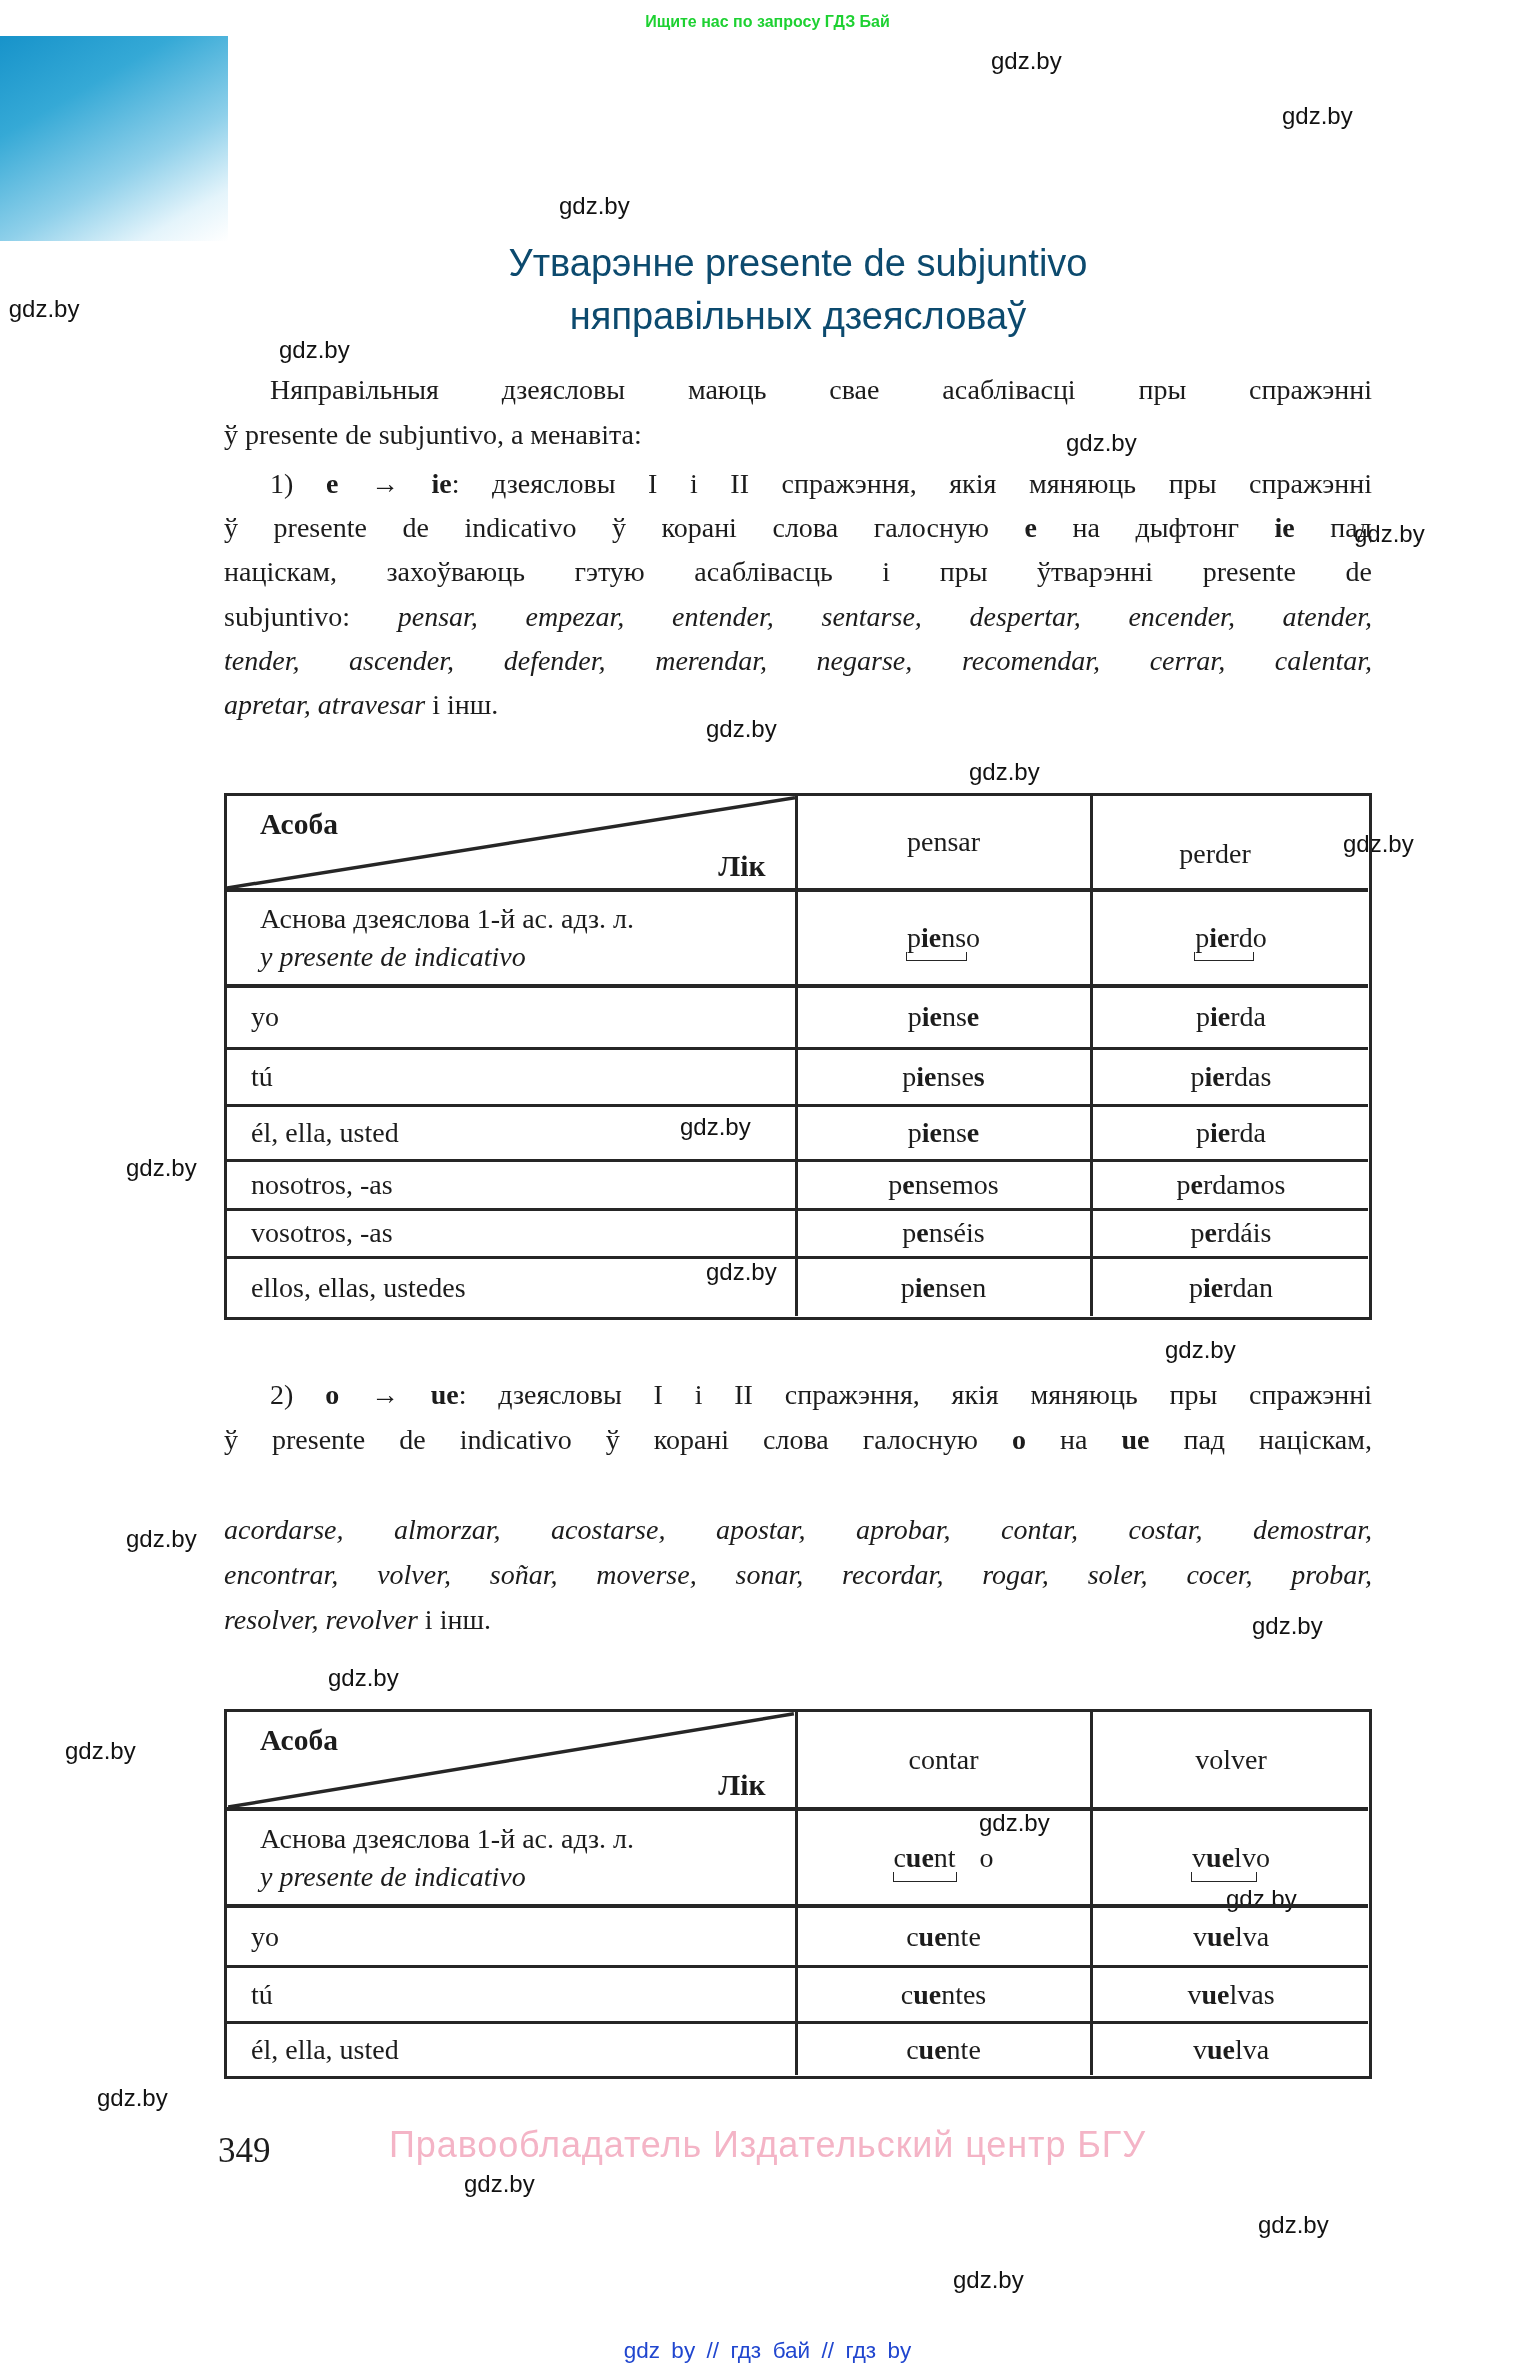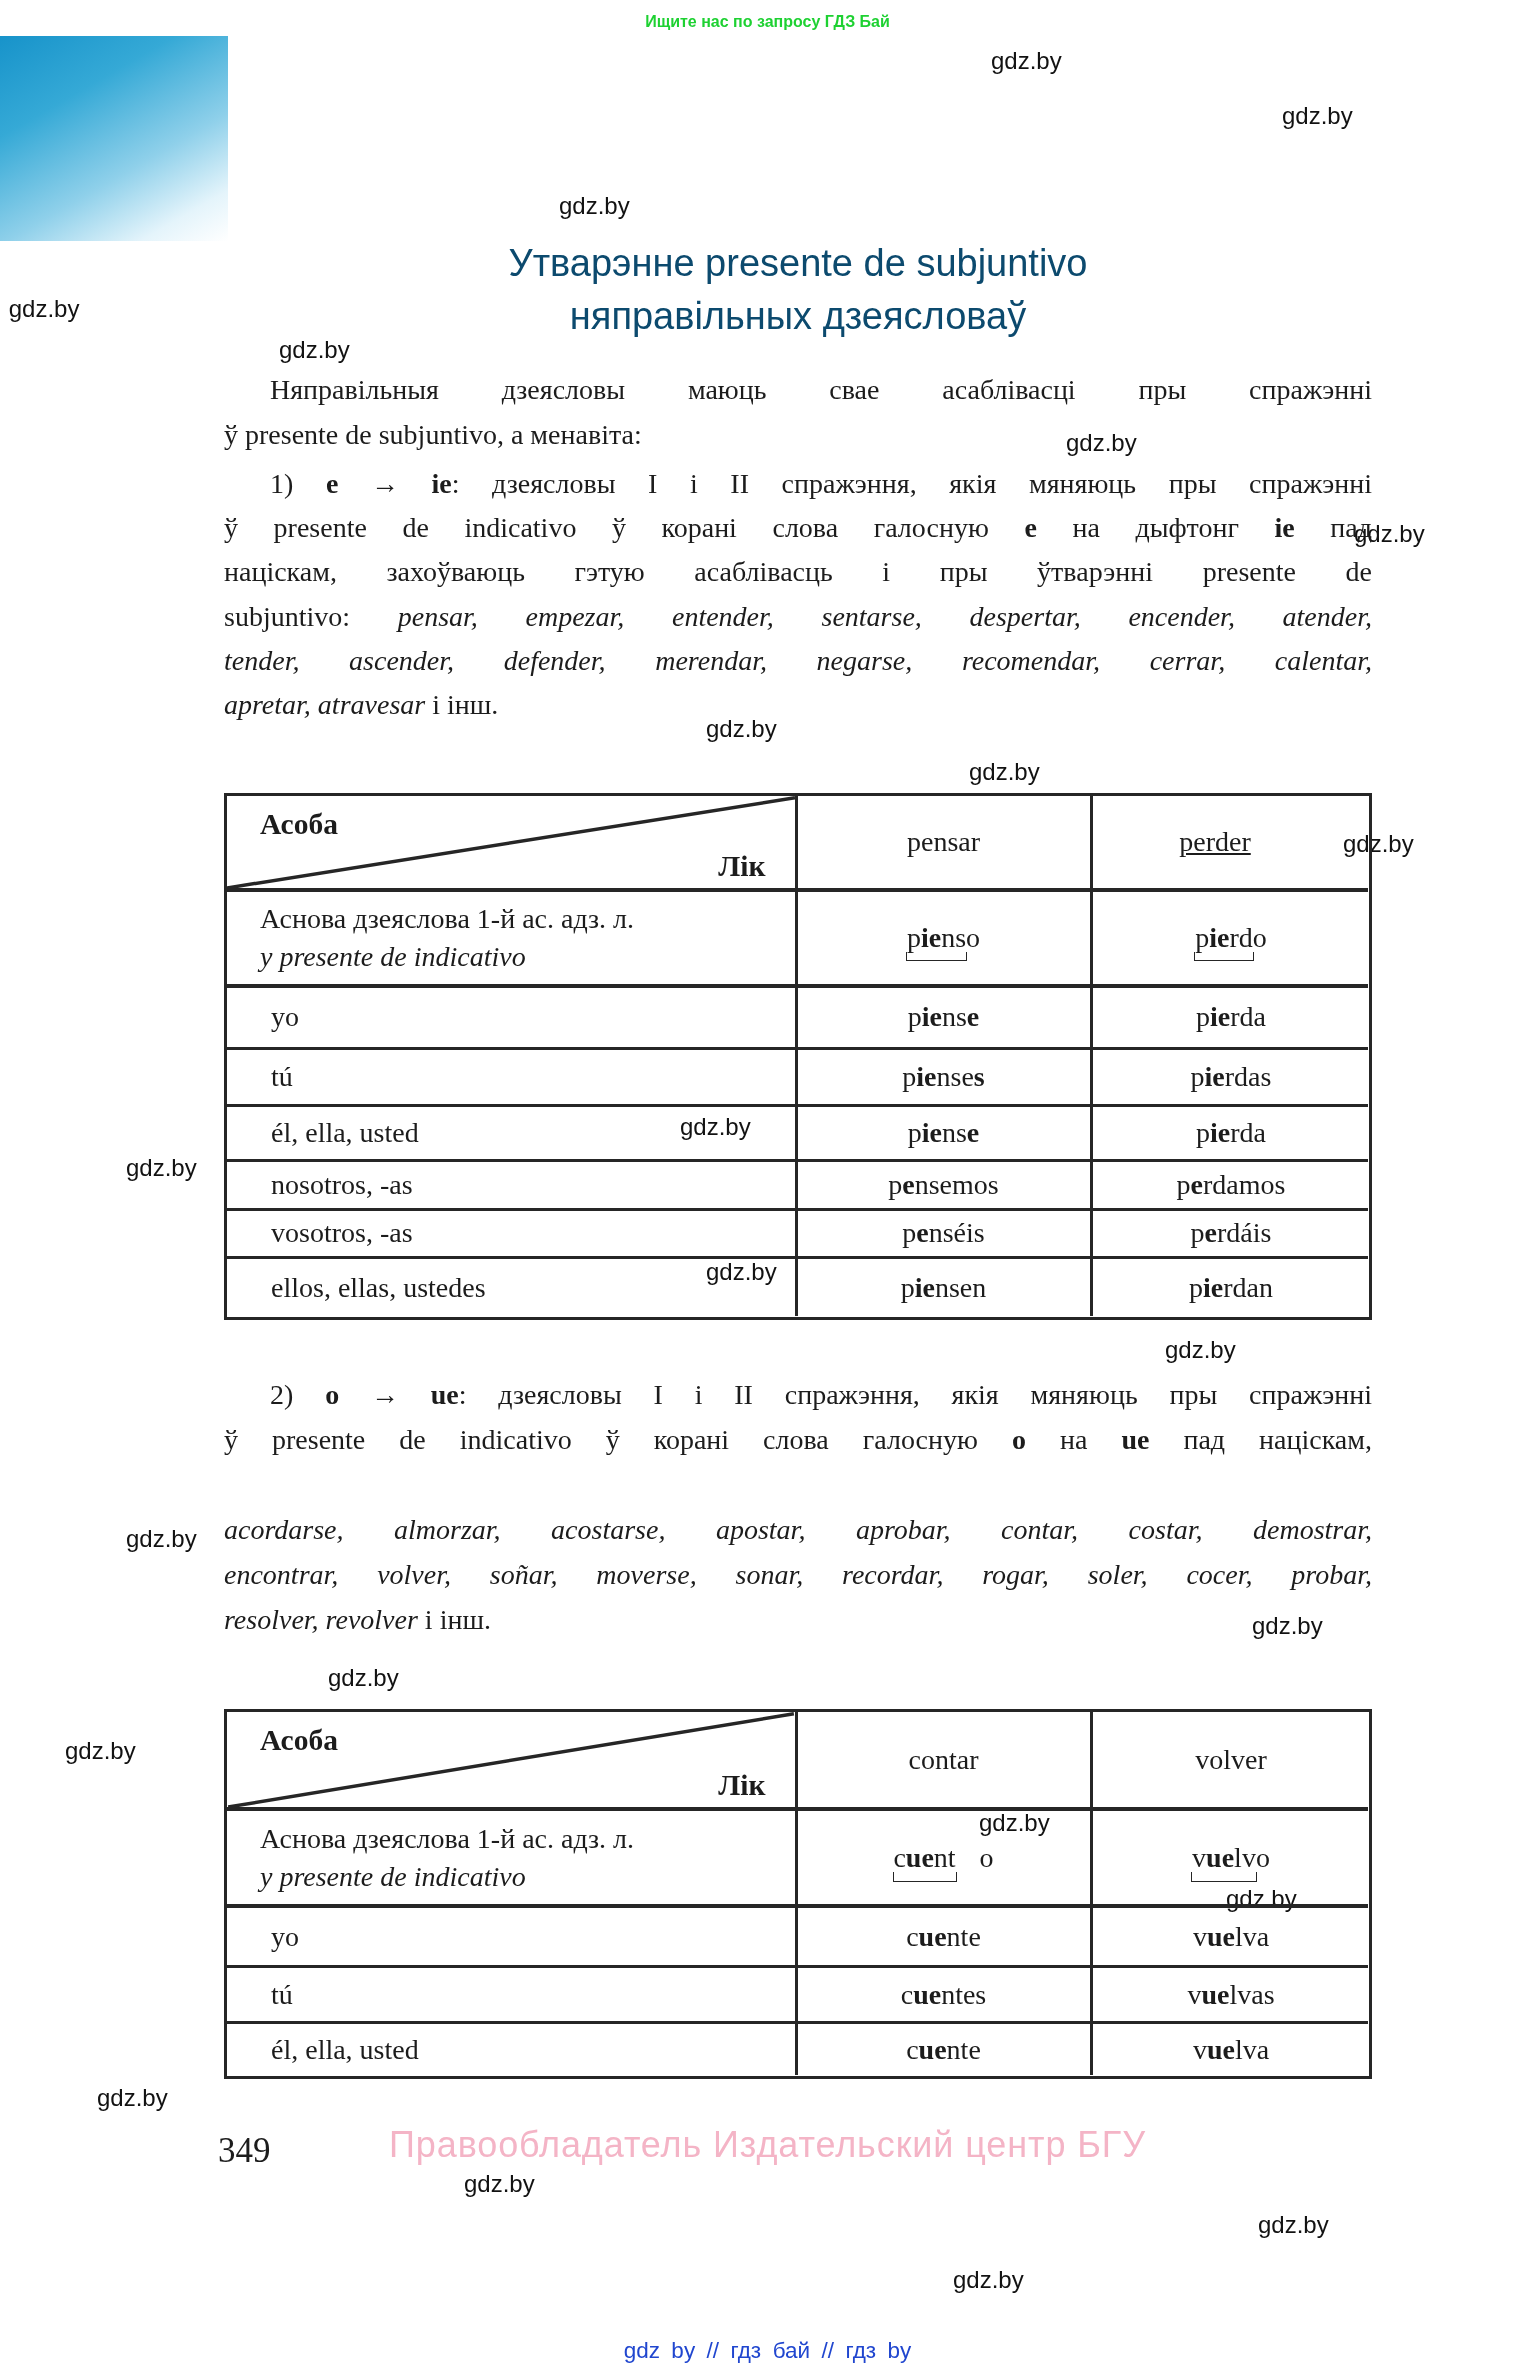--- a/index.html
+++ b/index.html
@@ -24,21 +24,21 @@
   .tline.indent{padding-left:46px;width:1102px;}
   .bb{font-weight:bold;}
   .it{font-style:italic;}
 
   
   .tbl{position:absolute;left:224px;width:1148px;border:3.5px solid #262626;box-sizing:border-box;background:transparent;}
   .hline{position:absolute;left:0;width:1141px;background:#262626;}
   .vline{position:absolute;top:0;width:2.6px;background:#262626;}
   .cell{position:absolute;display:flex;align-items:center;justify-content:center;
         font-size:28px;color:#1c1c1c;}
-  .cell.person{justify-content:flex-start;padding-left:44px;box-sizing:border-box;text-align:center;}
+  .cell.person{justify-content:flex-start;padding-left:24px;box-sizing:border-box;text-align:center;}
   .corner-cell{position:absolute;left:0;top:0;}
   .corner-cell svg{position:absolute;left:0;top:0;}
   .corner-top{position:absolute;left:33px;top:12px;font-size:29.5px;font-weight:bold;}
   .corner-bottom{position:absolute;right:29.5px;bottom:5.2px;font-size:29.5px;font-weight:bold;}
   .stem-label{position:absolute;left:0;display:flex;flex-direction:column;justify-content:center;
         padding-left:33px;box-sizing:border-box;font-size:28px;line-height:38px;}
   .bracket{position:relative;display:inline-block;}
   .bracket::after{content:"";position:absolute;left:-0.9px;right:-0.9px;bottom:-7.8px;height:8.7px;
         border-left:1.7px solid #262626;border-right:1.7px solid #262626;border-bottom:1.7px solid #262626;}
 
@@ -110,21 +110,21 @@
     <div class="hline" style="top:460px;height:2.6px;"></div>
 
     <div class="corner-cell" style="width:568px;height:92px;">
       <svg width="568" height="92" viewBox="0 0 655 106">
         <line x1="0" y1="106" x2="655" y2="2" stroke="#262626" stroke-width="4"></line>
       </svg>
       <span class="corner-top">Асоба</span>
       <span class="corner-bottom">Лік</span>
     </div>
     <div class="cell" style="left:570px;top:0;width:293px;height:92px;">pensar</div>
-    <div class="cell" style="left:866px;top:0;width:244px;height:92px;text-decoration:underline;">perder</div>
+    <div class="cell" style="left:866px;top:12px;width:244px;height:92px;">perder</div>
 
     <div class="stem-label" style="top:95px;width:568px;height:93px;">
       <span>Аснова дзеяслова 1-й ас. адз. л.</span>
       <span class="it">у presente de indicativo</span>
     </div>
     <div class="cell" style="left:570px;top:95px;width:293px;height:93px;">
         <span class="bracket"><span>p</span><span class="bb">ie</span><span>ns</span></span>
         <span>o</span>
       </div>
     <div class="cell" style="left:866px;top:95px;width:276px;height:93px;">

